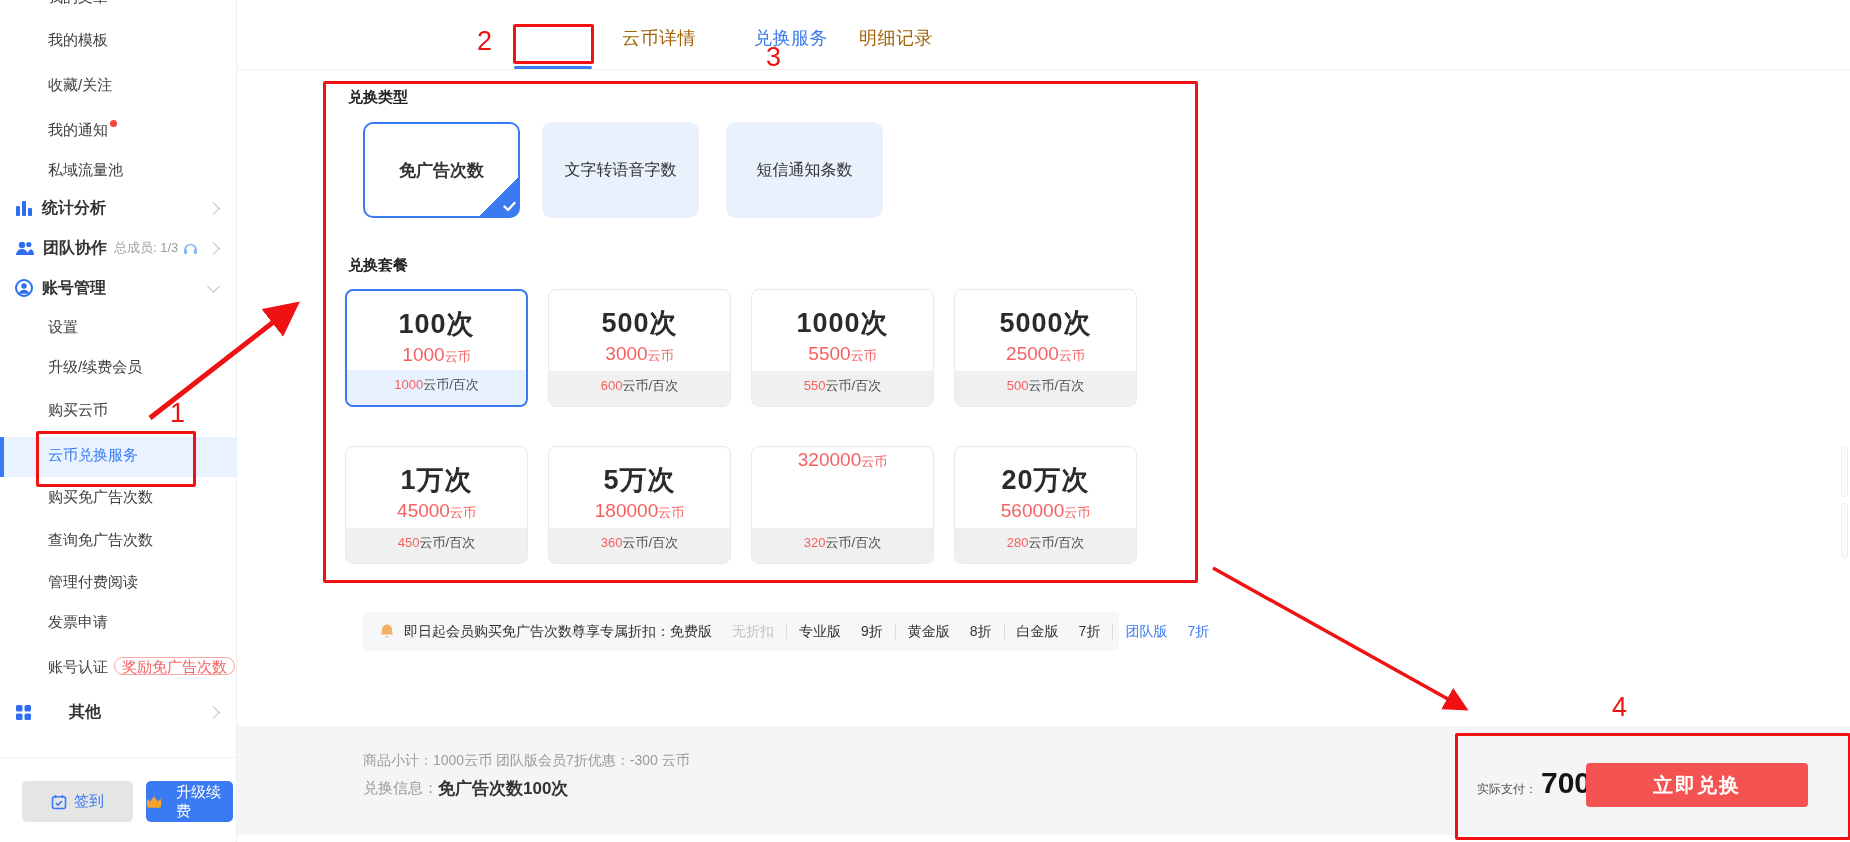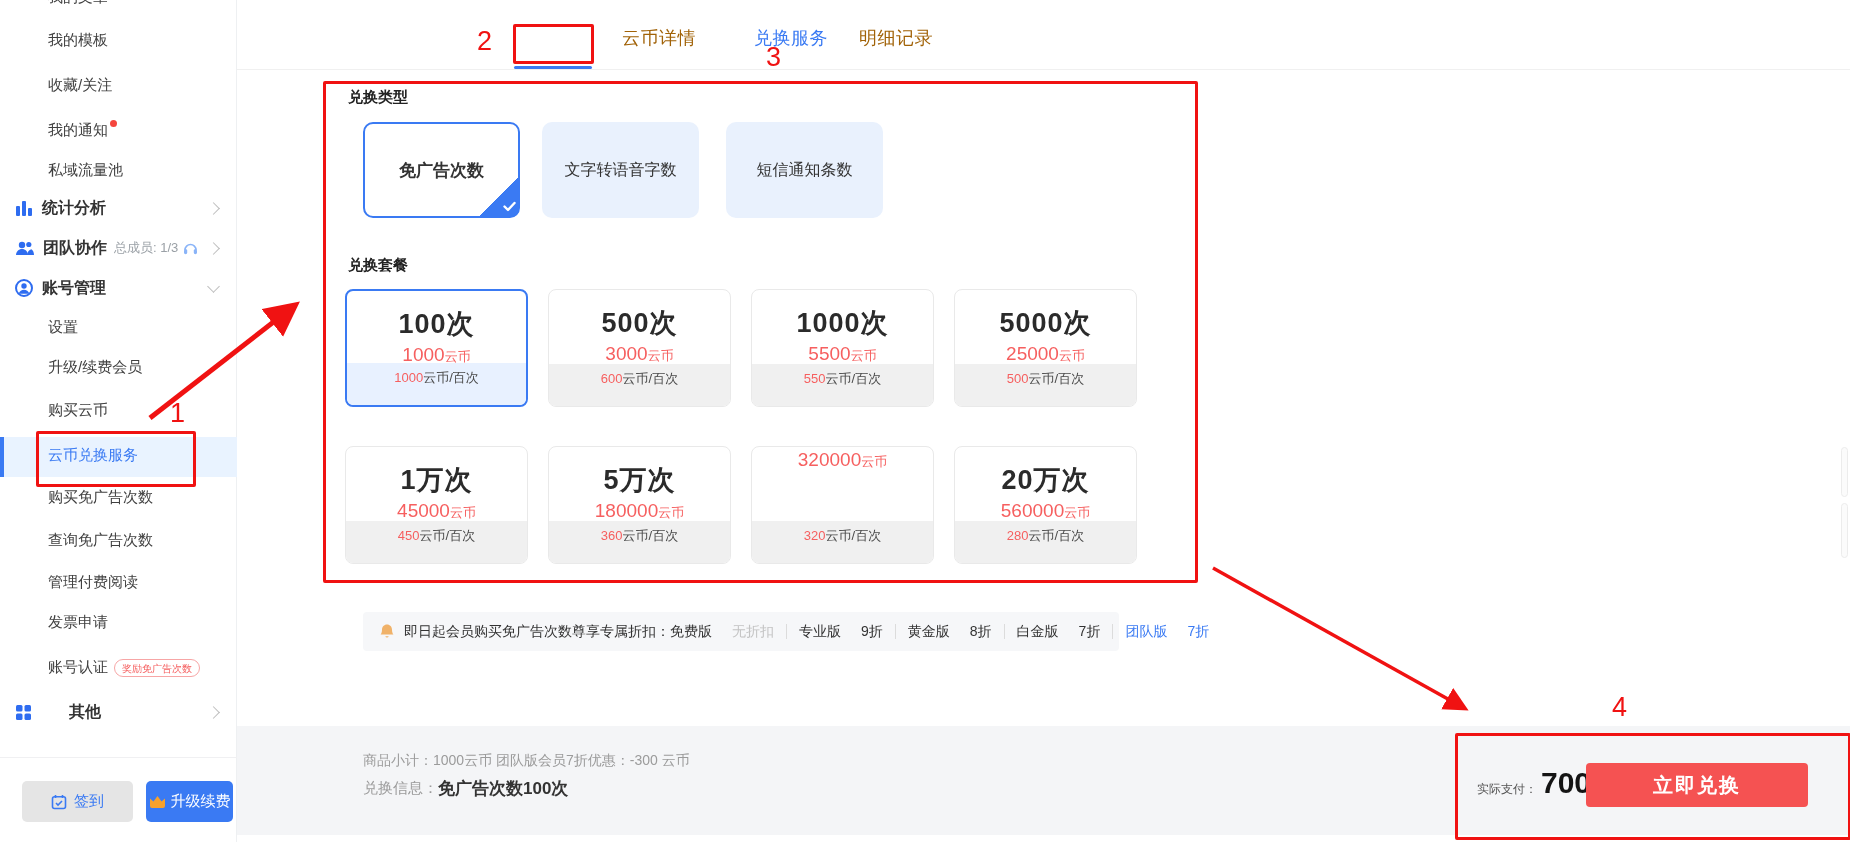--- a/index.html
+++ b/index.html
@@ -12,44 +12,44 @@
   .s-sec{position:absolute;left:15px;display:flex;align-items:center;font-size:16px;font-weight:bold;color:#333;height:24px;white-space:nowrap;cursor:pointer;}
   .s-sec svg{margin-right:9px;flex:0 0 auto;}
   .s-sub{font-size:13px;color:#9aa0a6;font-weight:normal;margin-left:7px;}
   .chev{position:absolute;right:18px;width:8px;height:8px;border-right:1.6px solid #bdbdbd;border-bottom:1.6px solid #bdbdbd;}
   .chev.r{transform:rotate(-45deg);}
   .chev.d{transform:rotate(45deg);}
   .red-dot{display:inline-block;width:7px;height:7px;background:#f5453d;border-radius:50%;vertical-align:top;margin-left:2px;margin-top:1px;}
   .active-row{position:absolute;left:0;top:437px;width:237px;height:40px;background:#e9f3ff;cursor:pointer;}
   .active-bar{position:absolute;left:0;top:0;width:4px;height:40px;background:#3a7af3;}
   .active-label{position:absolute;left:48px;top:9px;font-size:15px;color:#3a7af3;}
-  .cert-badge{display:inline-block;margin-left:6px;padding:0 7px;height:18px;line-height:17px;border:1px solid #f7a6a6;border-radius:10px;color:#f56060;font-size:10px;background:#fff;box-sizing:border-box;}
+  .cert-badge{display:inline-block;margin-left:6px;padding:0 7px;height:18px;line-height:17px;border:1px solid #f7a6a6;border-radius:10px;color:#f56060;font-size:15px;background:#fff;box-sizing:border-box;}
   .side-divider{position:absolute;left:0;top:757px;width:237px;height:1px;background:#f0f0f2;}
   .checkin{position:absolute;left:22px;top:781px;width:111px;height:41px;background:#e5e5e5;border-radius:5px;color:#3a7af3;font-size:15px;display:flex;align-items:center;justify-content:center;gap:7px;cursor:pointer;}
-  .upgrade{position:absolute;left:146px;top:781px;width:87px;height:41px;background:#3a7af3;border-radius:5px;color:#fff;font-size:15px;display:flex;align-items:center;justify-content:center;gap:5px;cursor:pointer;}
+  .upgrade{position:absolute;left:146px;top:781px;width:87px;height:41px;background:#3a7af3;border-radius:5px;color:#fff;font-size:15px;display:flex;align-items:center;justify-content:center;gap:14px;cursor:pointer;}
 
   
   .tabs-bar{position:absolute;left:237px;top:0;width:1613px;height:70px;background:#fff;border-bottom:1px solid #f0f0f0;box-sizing:border-box;}
   .tab{position:absolute;top:26px;font-size:18px;color:#a16207;letter-spacing:.5px;cursor:pointer;white-space:nowrap;}
   .tab.active{color:#3a7af3;font-weight:500;}
   .tab-underline{position:absolute;left:514px;top:66px;width:78px;height:3px;background:#3a7af3;border-radius:2px;}
 
   
   .sec-label{position:absolute;font-size:15px;font-weight:bold;color:#222;}
   .tcard{position:absolute;top:122px;width:157px;height:96px;background:#e9f1fd;border-radius:10px;display:flex;align-items:center;justify-content:center;font-size:16px;color:#333;box-sizing:border-box;cursor:pointer;}
   .tcard.sel{background:#fff;border:2px solid #3a7af3;font-weight:bold;font-size:17px;}
   .corner{position:absolute;right:-1px;bottom:-1px;width:40px;height:40px;background:linear-gradient(to bottom right,transparent 49%,#3a7af3 50%);border-radius:0 0 8px 0;}
   .corner svg{position:absolute;right:3px;bottom:5px;}
 
   .pkg{position:absolute;width:183px;height:118px;background:#fff;border:1px solid #e9e9e9;border-radius:8px;box-sizing:border-box;text-align:center;cursor:pointer;}
   .pkg.sel{border:2px solid #3a7af3;}
   .pkg-count{margin-top:15px;font-size:27px;font-weight:bold;color:#2b2b2b;letter-spacing:1px;}
   .pkg-price{margin-top:2px;font-size:19px;color:#f65f5f;}
   .pkg-price .cs{font-size:13px;}
-  .pkg-rate{position:absolute;left:0;right:0;bottom:0;height:42px;line-height:29px;background:#f0f0f0;border-radius:0 0 7px 7px;font-size:13px;color:#4a4a4a;}
+  .pkg-rate{position:absolute;left:0;right:0;bottom:0;height:35px;line-height:29px;background:#f0f0f0;border-radius:0 0 7px 7px;font-size:13px;color:#4a4a4a;}
   .pkg.sel .pkg-rate{background:#e8f1ff;}
   .pkg-rate .rn{color:#f65f5f;}
 
   .notice{position:absolute;left:363px;top:612px;width:756px;height:39px;background:#f6f7f9;border-radius:4px;display:flex;align-items:center;padding:0 16px;box-sizing:border-box;font-size:14px;color:#333;white-space:nowrap;}
   .notice svg{margin-right:9px;flex:0 0 auto;}
   .tier{display:flex;align-items:baseline;gap:20px;}
   .sep{width:1px;height:15px;background:#dcdcdc;margin:0 12px;flex:0 0 auto;}
   .muted{color:#c3c3c3;}
   .hl{color:#3a7af3;}
 

